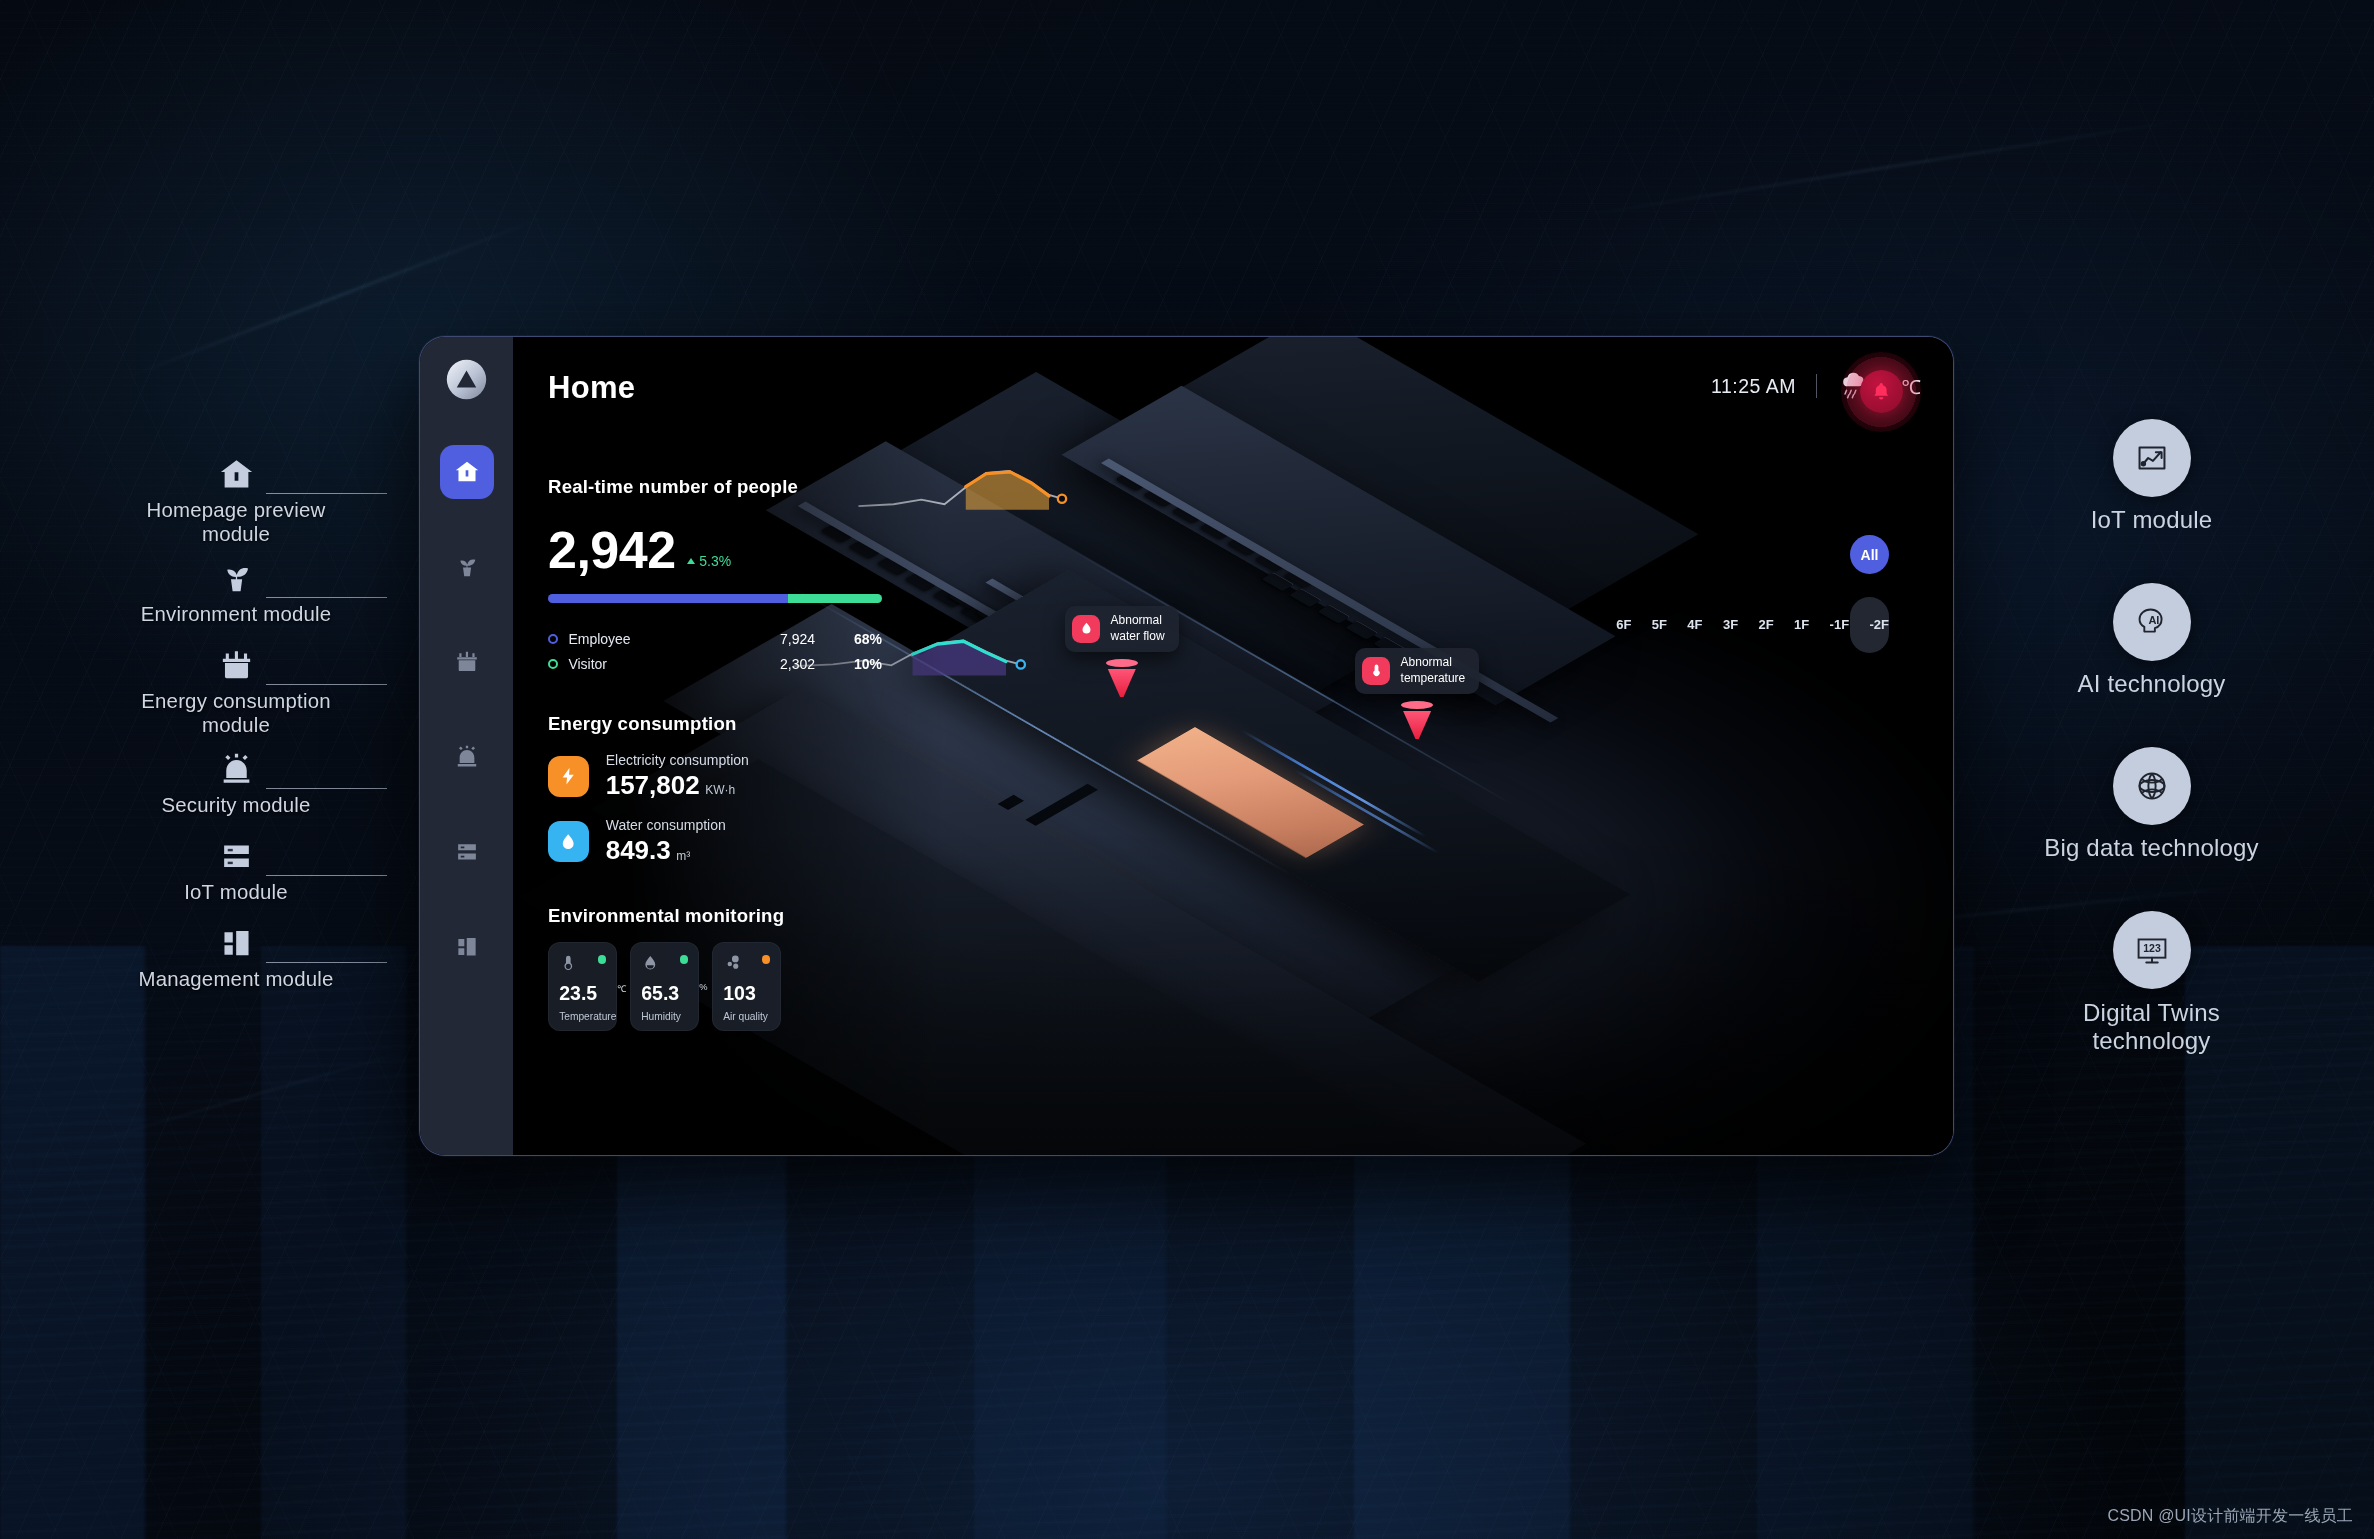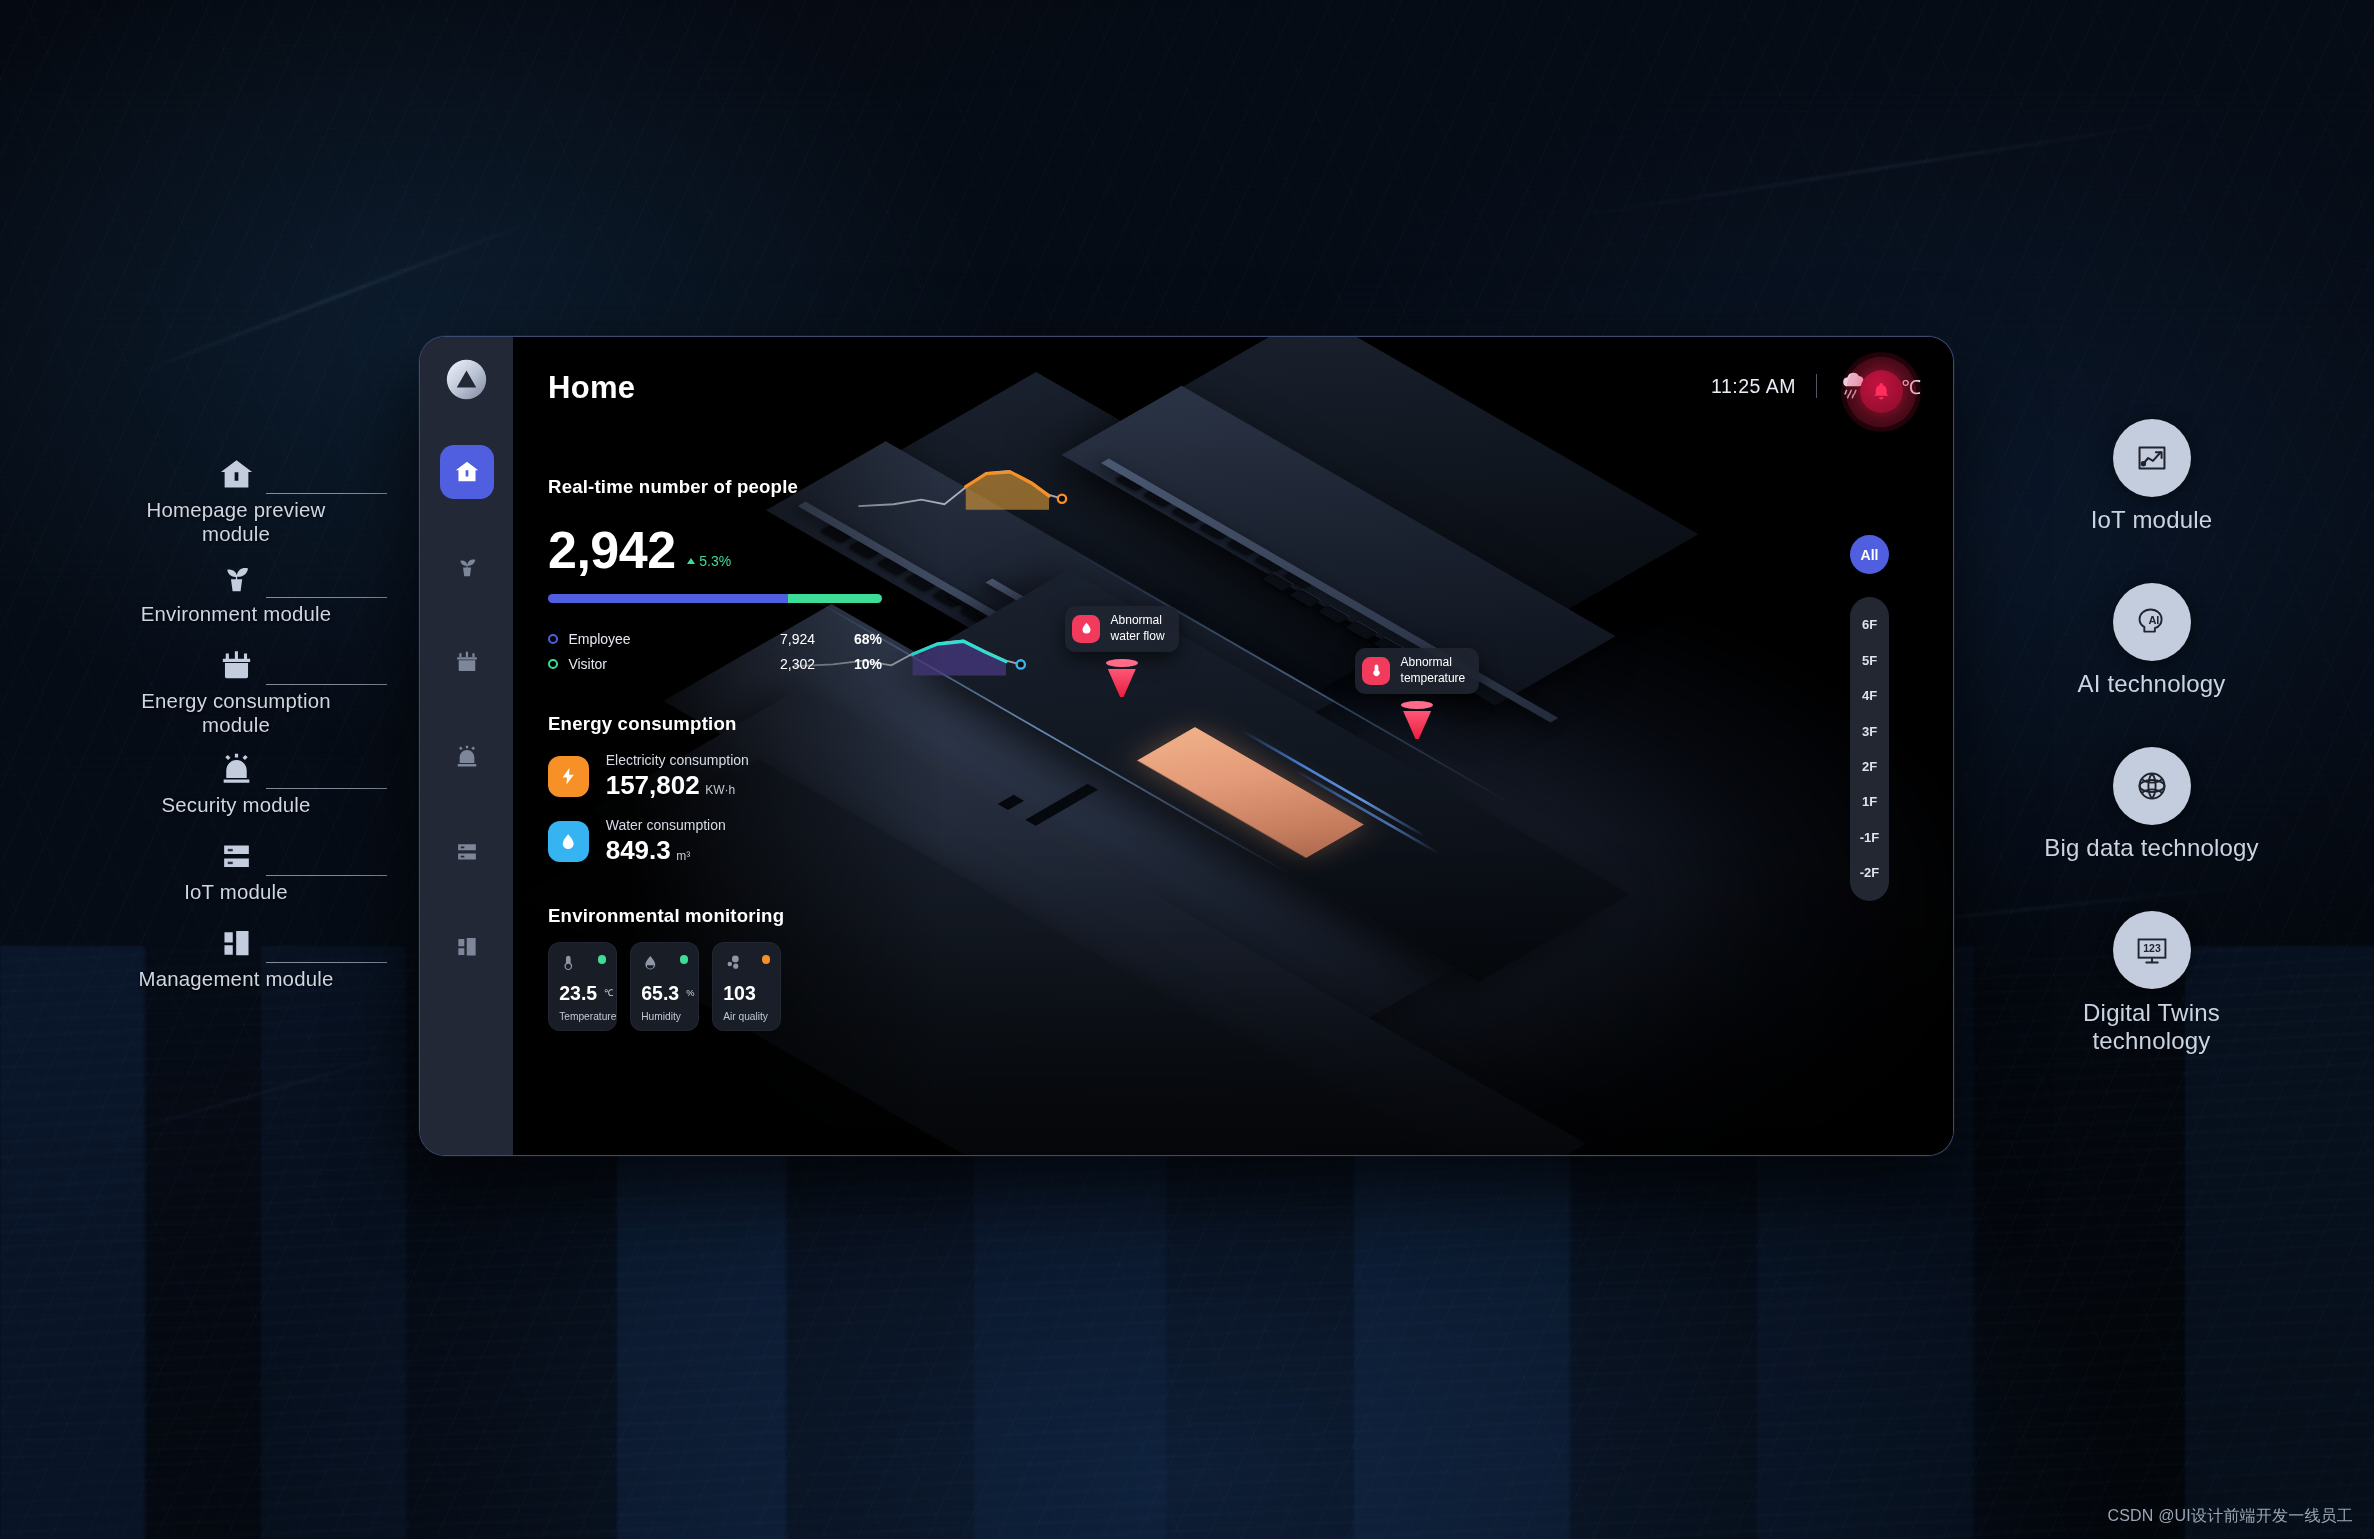--- a/index.html
+++ b/index.html
@@ -195,21 +195,21 @@
 
   #envmon{ margin-top:39px; }
   #env-cards{ display:flex; gap:13px; margin-top:15px; }
   .env-card{
     width:69px; height:89px; border-radius:12px;
     background:rgba(30,36,48,.80);
     border:0.9px solid rgba(255,255,255,.045);
     padding:10.2px 9.3px 9.3px 10.2px; position:relative;
   }
   .env-card .stat{ position:absolute; right:10.2px; top:12px; width:8.3px;height:8.3px;border-radius:50%; }
-  .env-card .cv{ color:#fff; font-size:19.5px; font-weight:bold; position:absolute; left:10.2px; bottom:25px; display:flex; align-items:center; gap:7px; }
+  .env-card .cv{ color:#fff; font-size:19.5px; font-weight:bold; position:absolute; left:10.2px; bottom:25px; display:flex; align-items:flex-start; gap:20px; }
   .env-card .cu{ font-size:9.3px; font-weight:normal; color:#cfd6e2; padding-bottom:2.3px; }
   .env-card .cl{ color:#c0c8d6; font-size:10.2px; position:absolute; left:10.2px; bottom:8.3px; }
 
   
   .alert{ position:absolute; z-index:5; }
   .alert .bubble{
     background:rgba(30,35,47,.93); border-radius:10.2px;
     padding:7.4px 14px 7.4px 7.4px; display:flex; align-items:center; gap:10.2px;
     box-shadow:0 7.4px 20.4px rgba(0,0,0,.6);
   }
@@ -233,21 +233,21 @@
     width:39px; height:39px; border-radius:50%; background:#4f5fe0;
     color:#fff; font-size:14px; font-weight:bold;
     display:flex; align-items:center; justify-content:center; cursor:pointer;
     box-shadow:0 3.7px 13px rgba(0,0,0,.5);
   }
   #floors{
     position:absolute; right:64px; top:260px; z-index:5;
     width:39px; border-radius:19.5px;
     background:rgba(42,48,60,.82);
     padding:20.4px 0 20.4px 0;
-    display:flex; flex-direction:column; align-items:center; gap:20.4px;justify-content:flex-end;
+    display:flex; flex-direction:row; align-items:center; gap:20.4px;justify-content:flex-end;
   }
   #floors .f{ color:#dde3ee; font-size:13px; font-weight:bold; cursor:pointer; }
 
   
   #wm{ position:absolute; right:22px; bottom:13px; color:#9aa5b6; font-size:16px; letter-spacing:0.2px; }
 </style>
 </head>
 <body>
 
 <div id="bg">

